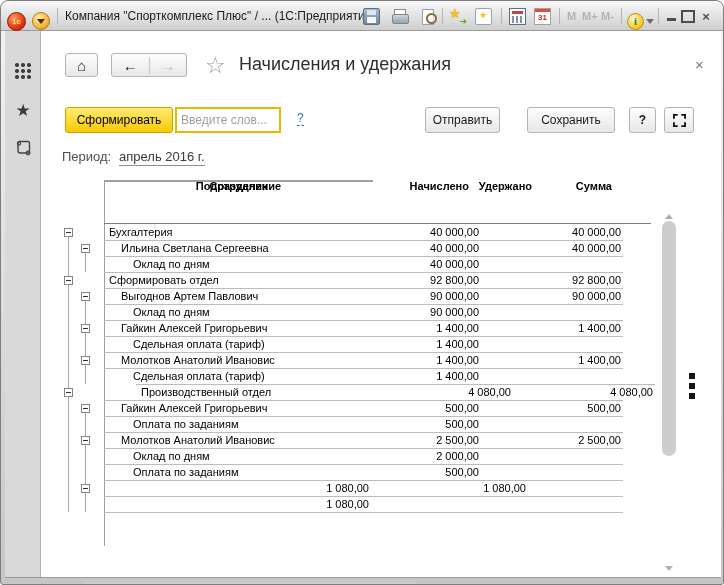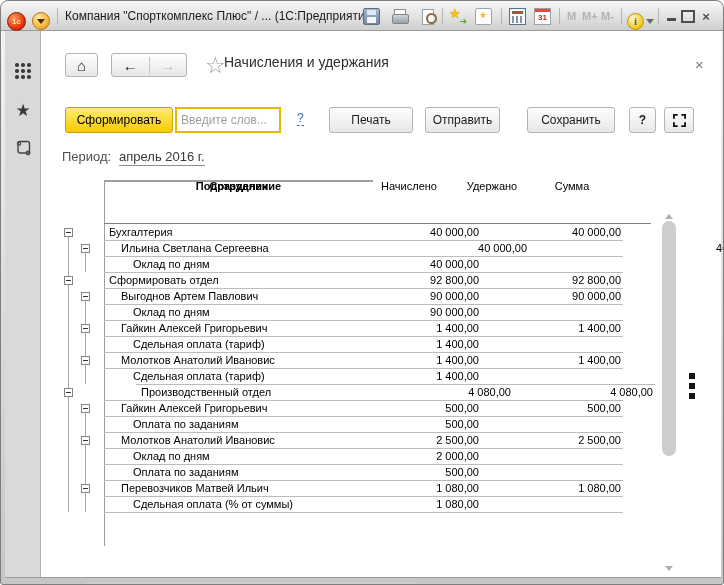--- a/index.html
+++ b/index.html
@@ -69,21 +69,21 @@
 
   
   .btn{ background:linear-gradient(#fefefe,#e7e7e7); border:1px solid #b3b3b3; border-radius:3px;
     font-size:12px; color:#1a1a1a; display:flex; align-items:center; justify-content:center; }
   .nav-home{ position:absolute; left:60px; top:22px; width:33px; height:24px; font-size:15px; font-weight:bold; }
   .nav-group{ position:absolute; left:106px; top:22px; width:76px; height:24px; display:flex; }
   .nav-back,.nav-fwd{ flex:1; display:flex; align-items:center; justify-content:center; font-size:15px; font-weight:bold; }
   .nav-back{ color:#1a1a1a; border-right:1px solid #c7c7c7; }
   .nav-fwd{ color:#bcbcbc; }
   .fav-star{ position:absolute; left:200px; top:23px; font-size:23px; color:#9a9a9a; line-height:1; }
-  .form-title{ position:absolute; left:219px; top:23px; font-size:14px; color:#2e2e2e; }
+  .form-title{ position:absolute; left:234px; top:23px; font-size:18px; color:#2e2e2e; }
   .form-close{ position:absolute; left:690px; top:26px; font-size:15px; color:#7a7a7a; line-height:1; }
 
   
   .btn-generate{ position:absolute; left:60px; top:76px; width:108px; height:26px;
     background:linear-gradient(#ffec6e,#f8ca05); border:1px solid #c9a200; border-radius:3px;
     font-size:12px; display:flex; align-items:center; justify-content:center; }
   .search-input{ position:absolute; left:170px; top:76px; width:106px; height:26px;
     border:2px solid #eab800; background:#fff; font-size:12px; padding:0 4px;
     font-family:"Liberation Sans",sans-serif; color:#222; }
   .search-input::placeholder{ color:#9e9e9e; }
@@ -97,21 +97,21 @@
 
   
   .period-label{ position:absolute; left:57px; top:118px; font-size:13px; color:#4e4e4e; }
   .period-link{ position:absolute; left:114px; top:118px; font-size:13px; color:#3a3a3a;
     border-bottom:1px solid #8e8e8e; padding-bottom:1px; }
 
   
   .report{ position:absolute; left:59px; top:149px; width:592px; height:400px; font-size:11px; color:#000; }
   .hline{ position:absolute; background:#9e9e9e; height:2px; left:40px; width:269px; }
   .hdr-lbl{ position:absolute; left:40px; width:269px; text-align:center; font-weight:bold; }
-  .hdr-num{ position:absolute; text-align:center; font-weight:normal; }
+  .hdr-num{ position:absolute; text-align:right; font-weight:bold; }
   .hdr-bottom{ position:absolute; left:40px; top:43px; width:547px; height:1px; background:#7f7f7f; }
   .vline{ position:absolute; left:40px; top:0; width:1px; height:366px; background:#9e9e9e; }
   .trow{ position:absolute; left:40px; width:519px; height:16px; display:grid;
     grid-template-columns:269px 110px 45px 95px; line-height:16px; }
   .trow .rowline{ position:absolute; left:0; top:0; width:100%; height:1px; background:#bcbcbc; }
   .cell{ overflow:hidden; white-space:nowrap; }
   .cell.num{ text-align:right; padding-right:4px; }
   .cell.total{ padding-right:2px; }
   .lv0{ padding-left:5px; } .lv1{ padding-left:17px; } .lv2{ padding-left:29px; }
   .tbl-bottom{ position:absolute; left:40px; top:332px; width:519px; height:1px; background:#bcbcbc; }
@@ -215,21 +215,20 @@
           <span>→</span>
         </div>
     </div>
     <div class="fav-star">☆</div>
     <div class="form-title">Начисления и удержания</div>
     <div class="form-close">×</div>
 
     <div class="btn-generate">Сформировать</div>
     <input class="search-input" placeholder="Введите слов..." style="">
     <div class="search-help">?</div>
-    <div class="btn btn-print">Печать</div>
     <div class="btn btn-send">Отправить</div>
     <div class="btn btn-save">Сохранить</div>
     <div class="btn btn-help">?</div>
     <div class="btn btn-expand">
       <svg width="13" height="13" viewBox="0 0 14 14">
         <path d="M1 5V1h4 M9 1h4v4 M13 9v4h-4 M5 13H1V9" stroke="#111" stroke-width="2" fill="none"></path>
       </svg>
     </div>
 
     <div class="period-label">Период:</div>
@@ -246,21 +245,21 @@
       <div class="hdr-num" style="top:17; left:388px; width:80px">Удержано</div>
       <div class="hdr-num" style="top:17; left:468px; width:80px">Сумма</div>
       <div class="hdr-bottom"></div>
       <div id="tbody">
           <div class="trow" style="top: 44px;">
             <div class="cell lv0">Бухгалтерия</div>
             <div class="cell num">40 000,00</div>
             <div class="cell num"></div>
             <div class="cell num total">40 000,00</div>
           </div>
-          <div class="trow" style="top: 60px; gap: 48px;">
+          <div class="trow" style="top: 60px;">
             <div class="rowline"></div>
             <div class="cell lv1">Ильина Светлана Сергеевна</div>
             <div class="cell num">40 000,00</div>
             <div class="cell num"></div>
             <div class="cell num total">40 000,00</div>
           </div>
           <div class="trow" style="top: 76px;">
             <div class="rowline"></div>
             <div class="cell lv2">Оклад по дням</div>
             <div class="cell num">40 000,00</div>
@@ -353,28 +352,26 @@
           </div>
           <div class="trow" style="top: 284px;">
             <div class="rowline"></div>
             <div class="cell lv2">Оплата по заданиям</div>
             <div class="cell num">500,00</div>
             <div class="cell num"></div>
             <div class="cell num total"></div>
           </div>
           <div class="trow" style="top: 300px;">
             <div class="rowline"></div>
-            <div class="cell lv1">Перевозчиков Матвей Ильич</div>
             <div class="cell num">1 080,00</div>
             <div class="cell num"></div>
             <div class="cell num total">1 080,00</div>
           </div>
           <div class="trow" style="top: 316px;">
             <div class="rowline"></div>
-            <div class="cell lv2">Сдельная оплата (% от суммы)</div>
             <div class="cell num">1 080,00</div>
             <div class="cell num"></div>
             <div class="cell num total"></div>
           </div>
         </div>
       <div id="tree">
           <div class="tree-line" style="left: 4px; top: 57px; height: 275px;"></div>
           <div class="tree-line" style="left: 21px; top: 73px; height: 19px;"></div>
           <div class="tree-line" style="left: 21px; top: 121px; height: 83px;"></div>
           <div class="tree-line" style="left: 21px; top: 233px; height: 99px;"></div>

